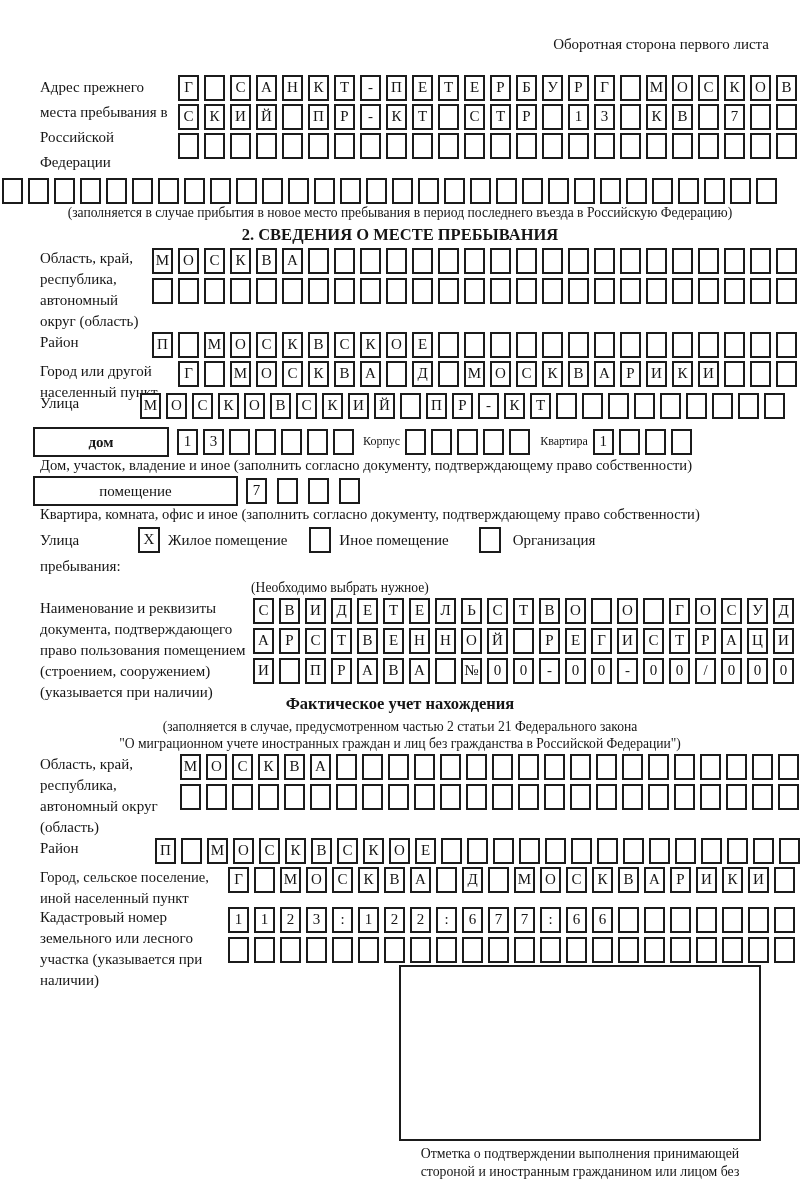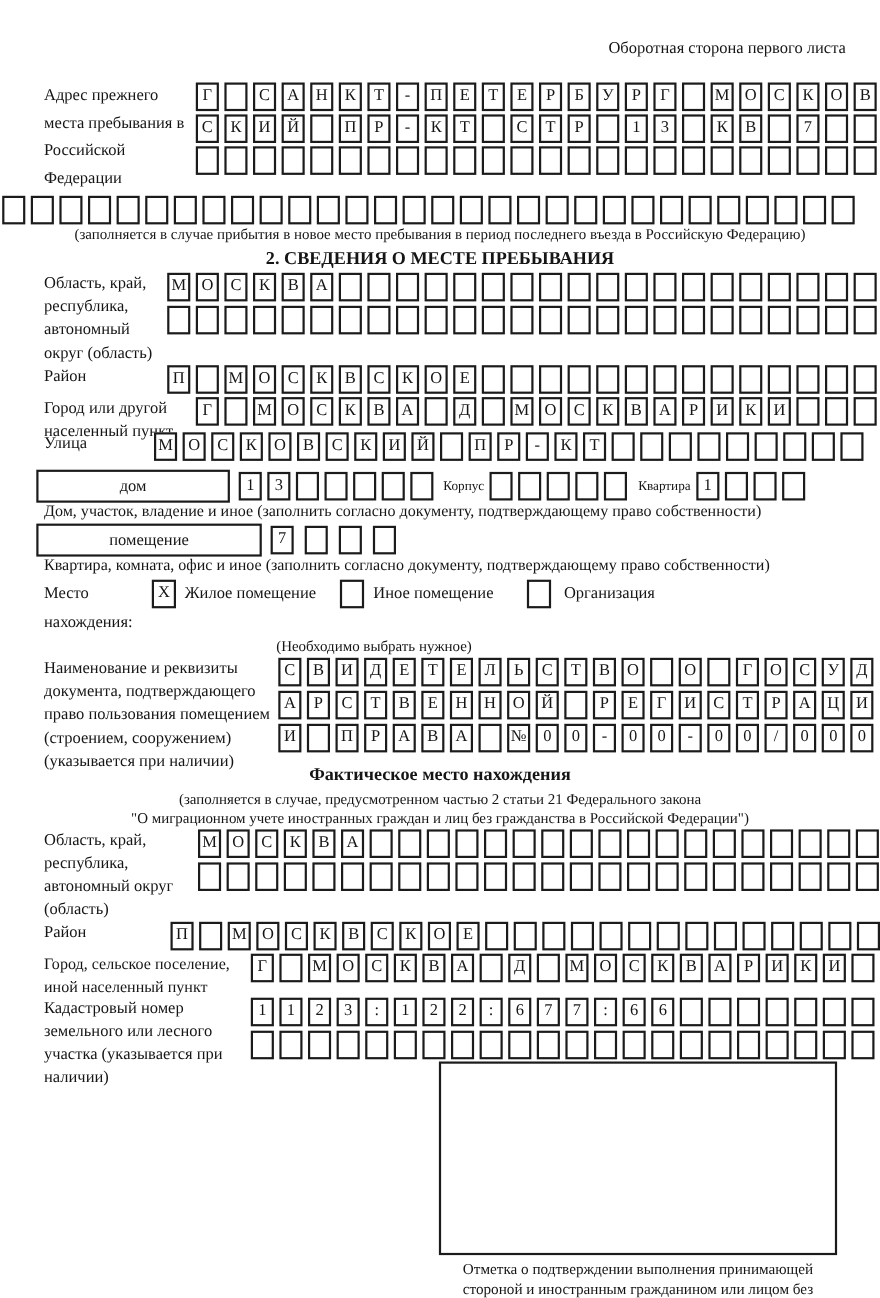--- a/index.html
+++ b/index.html
@@ -28,21 +28,21 @@
   .lbl-street { width: 140px; }
   .lbl-doc { width: 253px; line-height: 21px; }
   .lbl-fregion { width: 180px; }
   .lbl-fdistrict { width: 155px; }
   .lbl-fcity { width: 228px; font-size: 14.6px; }
   .lbl-fcad { width: 228px; }
   .widebox {
     border: 2px solid #1b1b1b; height: 30px; text-align: center;
     font-size: 15px; line-height: 26px; flex: 0 0 auto;
   }
-  .box-dom { width: 176px; margin-left: 33px; margin-right: 8px; }
+  .box-dom { width: 136px; margin-left: 33px; margin-right: 8px; font-weight: bold; }
   .box-kv  { width: 205px; margin-left: 33px; margin-right: 8px; }
   .inline-lbl { font-size: 12px; line-height: 28px; }
   .note { font-size: 13.6px; line-height: 17px; text-align: center; }
   .note-left { font-size: 14.6px; line-height: 17px; padding-left: 40px; }
   .title { font-size: 16.5px; font-weight: bold; text-align: center; }
   .checkbox {
     width: 22px; height: 26px; flex: 0 0 22px; border: 2px solid #1b1b1b;
     font-size: 15px; line-height: 21px; text-align: center;
   }
   .stay-lbl { width: 138px; font-size: 15px; line-height: 26px; padding-left: 40px; }
@@ -365,21 +365,21 @@
   <div class="cells g10" style="margin-top:2px">
       <span class="cell">7</span>
       <span class="cell"></span>
       <span class="cell"></span>
       <span class="cell"></span>
     </div>
 </div>
 <div class="note-left">Квартира, комната, офис и иное (заполнить согласно документу, подтверждающему право собственности)</div>
 
 <div class="row mt4">
-  <div class="stay-lbl">Место нахождения:</div>
+  <div class="stay-lbl">Улица пребывания:</div>
   <div class="checkbox">X</div>
   <div class="opt-text" style="margin:0 22px 0 8px">Жилое помещение</div>
   <div class="checkbox"></div>
   <div class="opt-text" style="margin:0 30px 0 8px">Иное помещение</div>
   <div class="checkbox"></div>
   <div class="opt-text" style="margin:0 0 0 12px">Организация</div>
 </div>
 <div class="note" style="width:330px;margin-left:175px">(Необходимо выбрать нужное)</div>
 
 <div class="row mt2 h86">
@@ -450,21 +450,21 @@
         <span class="cell">0</span>
         <span class="cell">0</span>
         <span class="cell">/</span>
         <span class="cell">0</span>
         <span class="cell">0</span>
         <span class="cell">0</span>
       </div>
   </div>
 </div>
 
-<div class="title mt10">Фактическое место нахождения</div>
+<div class="title mt10">Фактическое учет нахождения</div>
 <div class="note mt4">(заполняется в случае, предусмотренном частью 2 статьи 21 Федерального закона</div>
 <div class="note">"О миграционном учете иностранных граждан и лиц без гражданства в Российской Федерации")</div>
 
 <div class="row mt2">
   <div class="lbl lbl-fregion">Область, край, республика, автономный округ (область)</div>
   <div class="stack">
     <div class="cells">
         <span class="cell">М</span>
         <span class="cell">О</span>
         <span class="cell">С</span>

